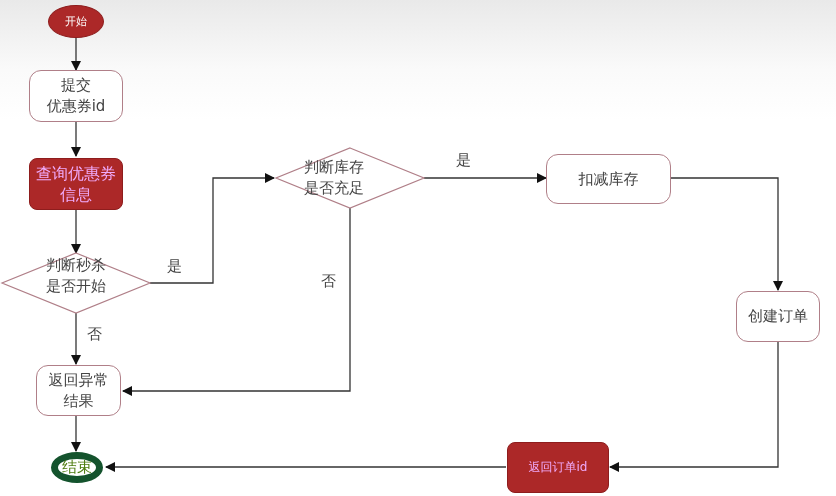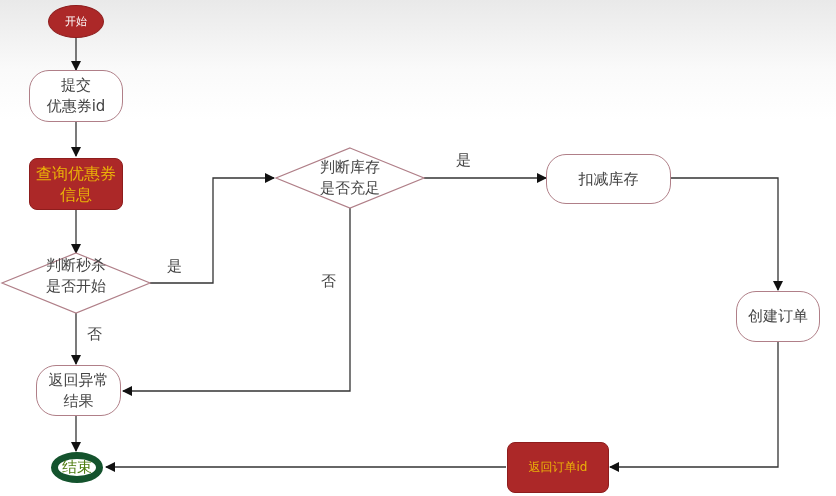--- a/index.html
+++ b/index.html
@@ -2,22 +2,22 @@
 <html><head>
 <meta charset="utf-8">
 <style>
   html,body{margin:0;padding:0;}
   body{width:836px;height:496px;position:relative;overflow:hidden;
     background:linear-gradient(#e9e9e9 0px,#fafafa 70px,#ffffff 120px);
     font-family:"DejaVu Sans","Liberation Sans",sans-serif;}
   svg{position:absolute;left:0;top:0;}
   .node{position:absolute;display:flex;align-items:center;justify-content:center;
     text-align:center;font-size:15px;line-height:21px;color:#444;box-sizing:border-box;}
-  .box{border:1px solid #b07f88;border-radius:20px;background:#fff;}
-  .red{background:#ac2828;color:#eab308;border-radius:8px;border:1px solid #8e1d1d;}
+  .box{border:1px solid #b07f88;border-radius:12px;background:#fff;}
+  .red{background:#ac2828;color:#f0abfc;border-radius:8px;border:1px solid #8e1d1d;}
   .ell-red{background:#ac2828;color:#fff;border-radius:50%;border:1px solid #8e1d1d;}
   .ell-out{background:#fff;color:#4d7c0f;border-radius:50%;border:7px solid #14532d;}
   .dia{background:transparent;}
   .lbl{position:absolute;font-size:15px;color:#444;}
   .txt{white-space:pre-line;}
 </style>
 </head>
 <body>
 
 <svg width="836" height="496">
@@ -59,21 +59,21 @@
 
 <div class="node box txt" style="left:29px;top:70px;width:94px;height:52px;">提交
 优惠券id</div>
 
 <div class="node red txt" style="left:29px;top:158px;width:94px;height:52px;font-size:16px;">查询优惠券
 信息</div>
 
 <div class="node dia txt" style="left:26px;top:254px;width:100px;height:44px;">判断秒杀
 是否开始</div>
 
-<div class="node dia txt" style="left:300px;top:156px;width:100px;height:44px;">判断库存
+<div class="node dia txt" style="left:284px;top:156px;width:100px;height:44px;">判断库存
 是否充足</div>
 
 <div class="node box txt" style="left:546px;top:154px;width:125px;height:50px;">扣减库存</div>
 
 <div class="node box txt" style="left:736px;top:291px;width:84px;height:51px;">创建订单</div>
 
 <div class="node box txt" style="left:36px;top:365px;width:85px;height:51px;">返回异常
 结果</div>
 
 <div class="node red txt" style="left:507px;top:442px;width:102px;height:51px;font-size:12px;">返回订单id</div>

